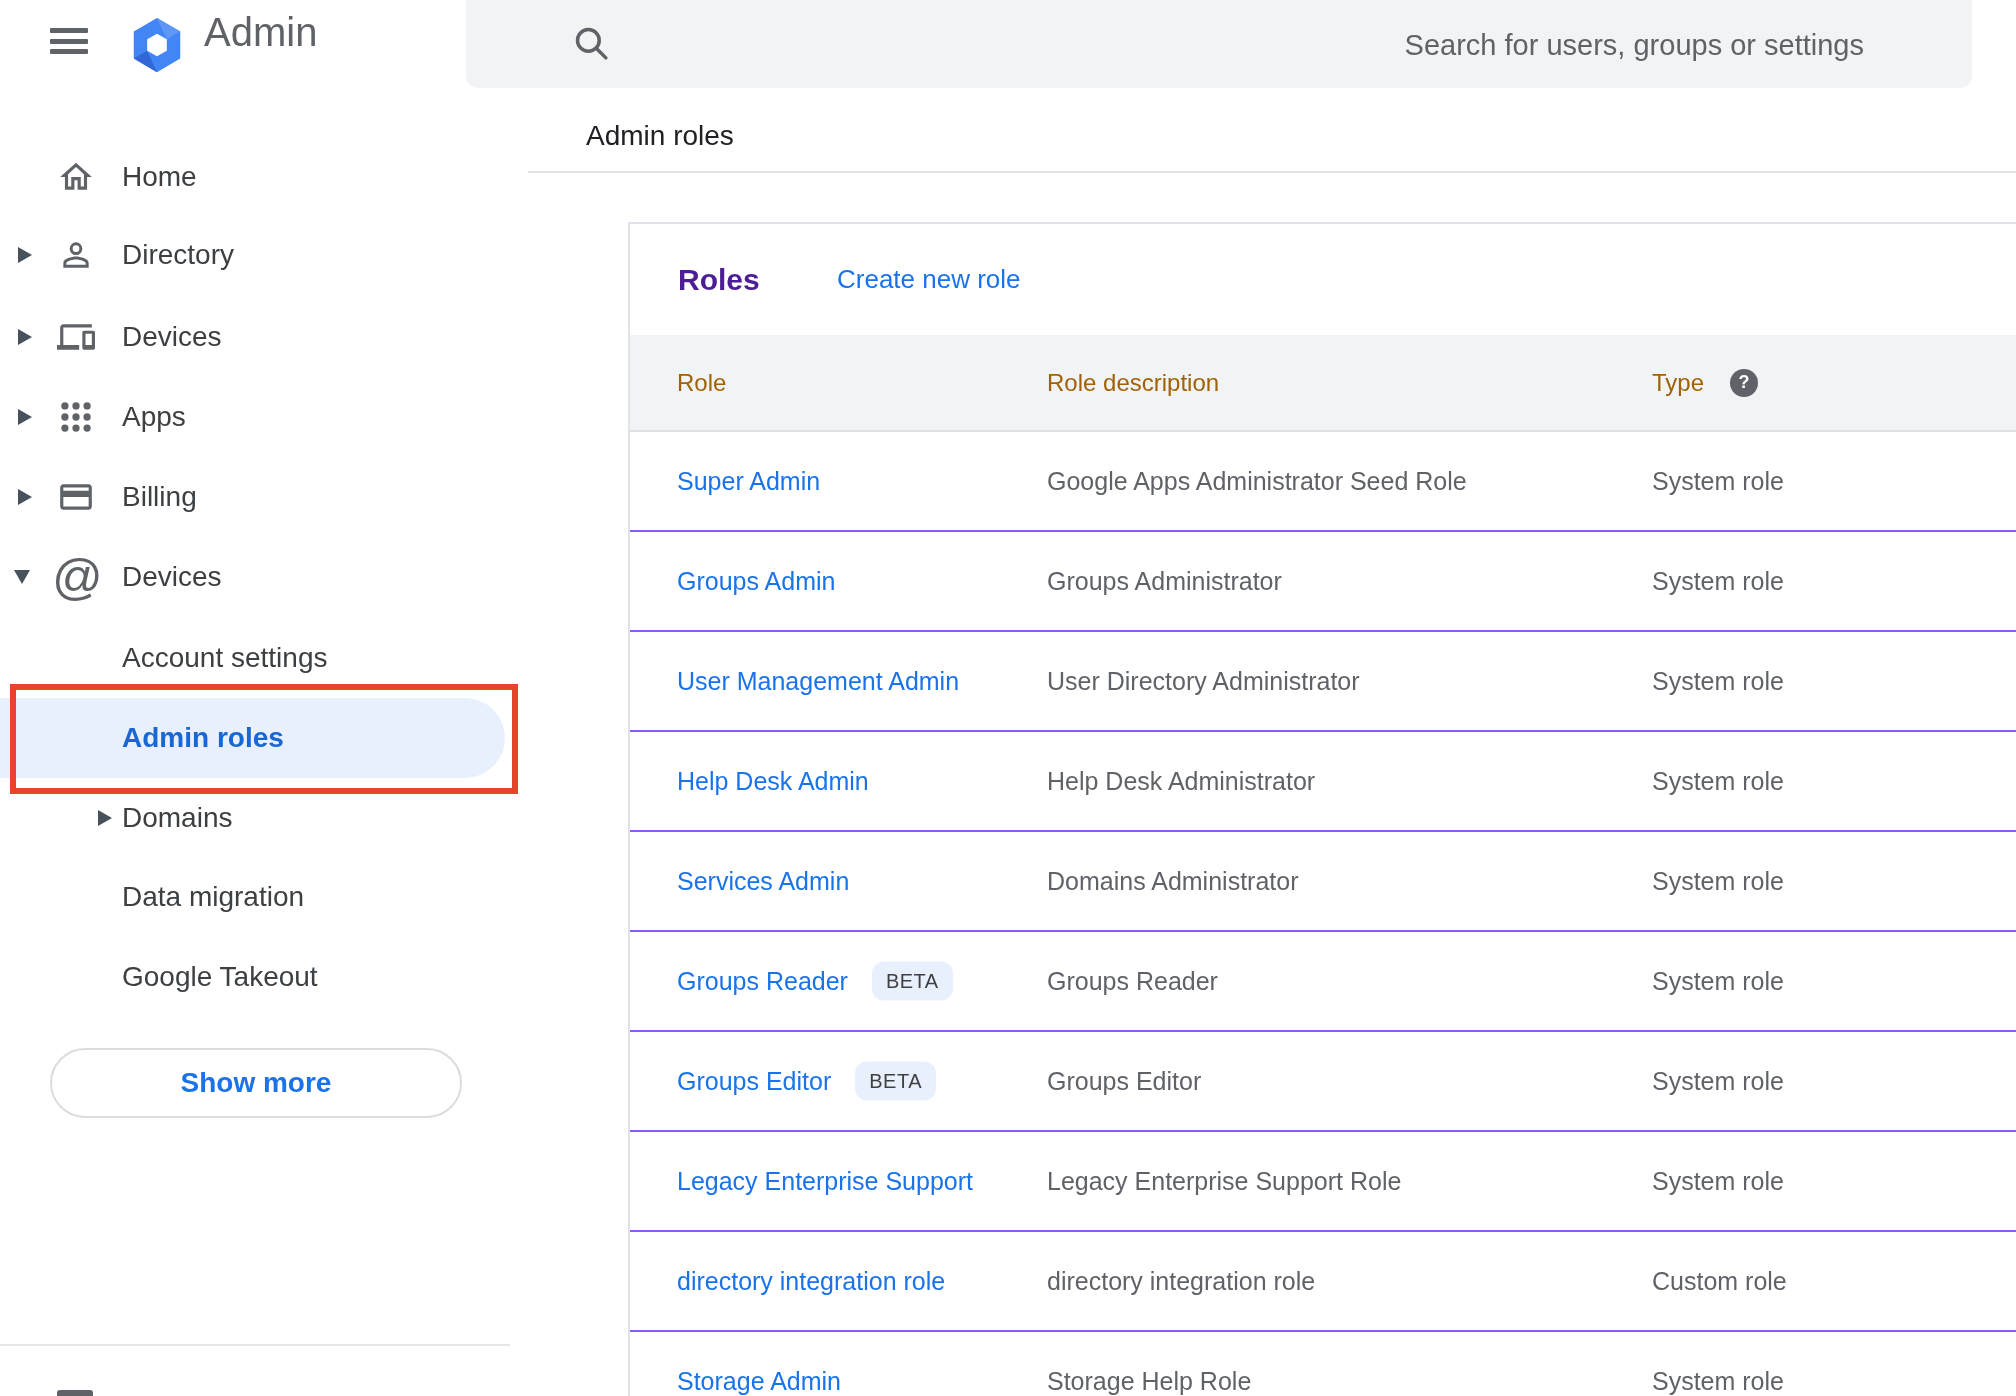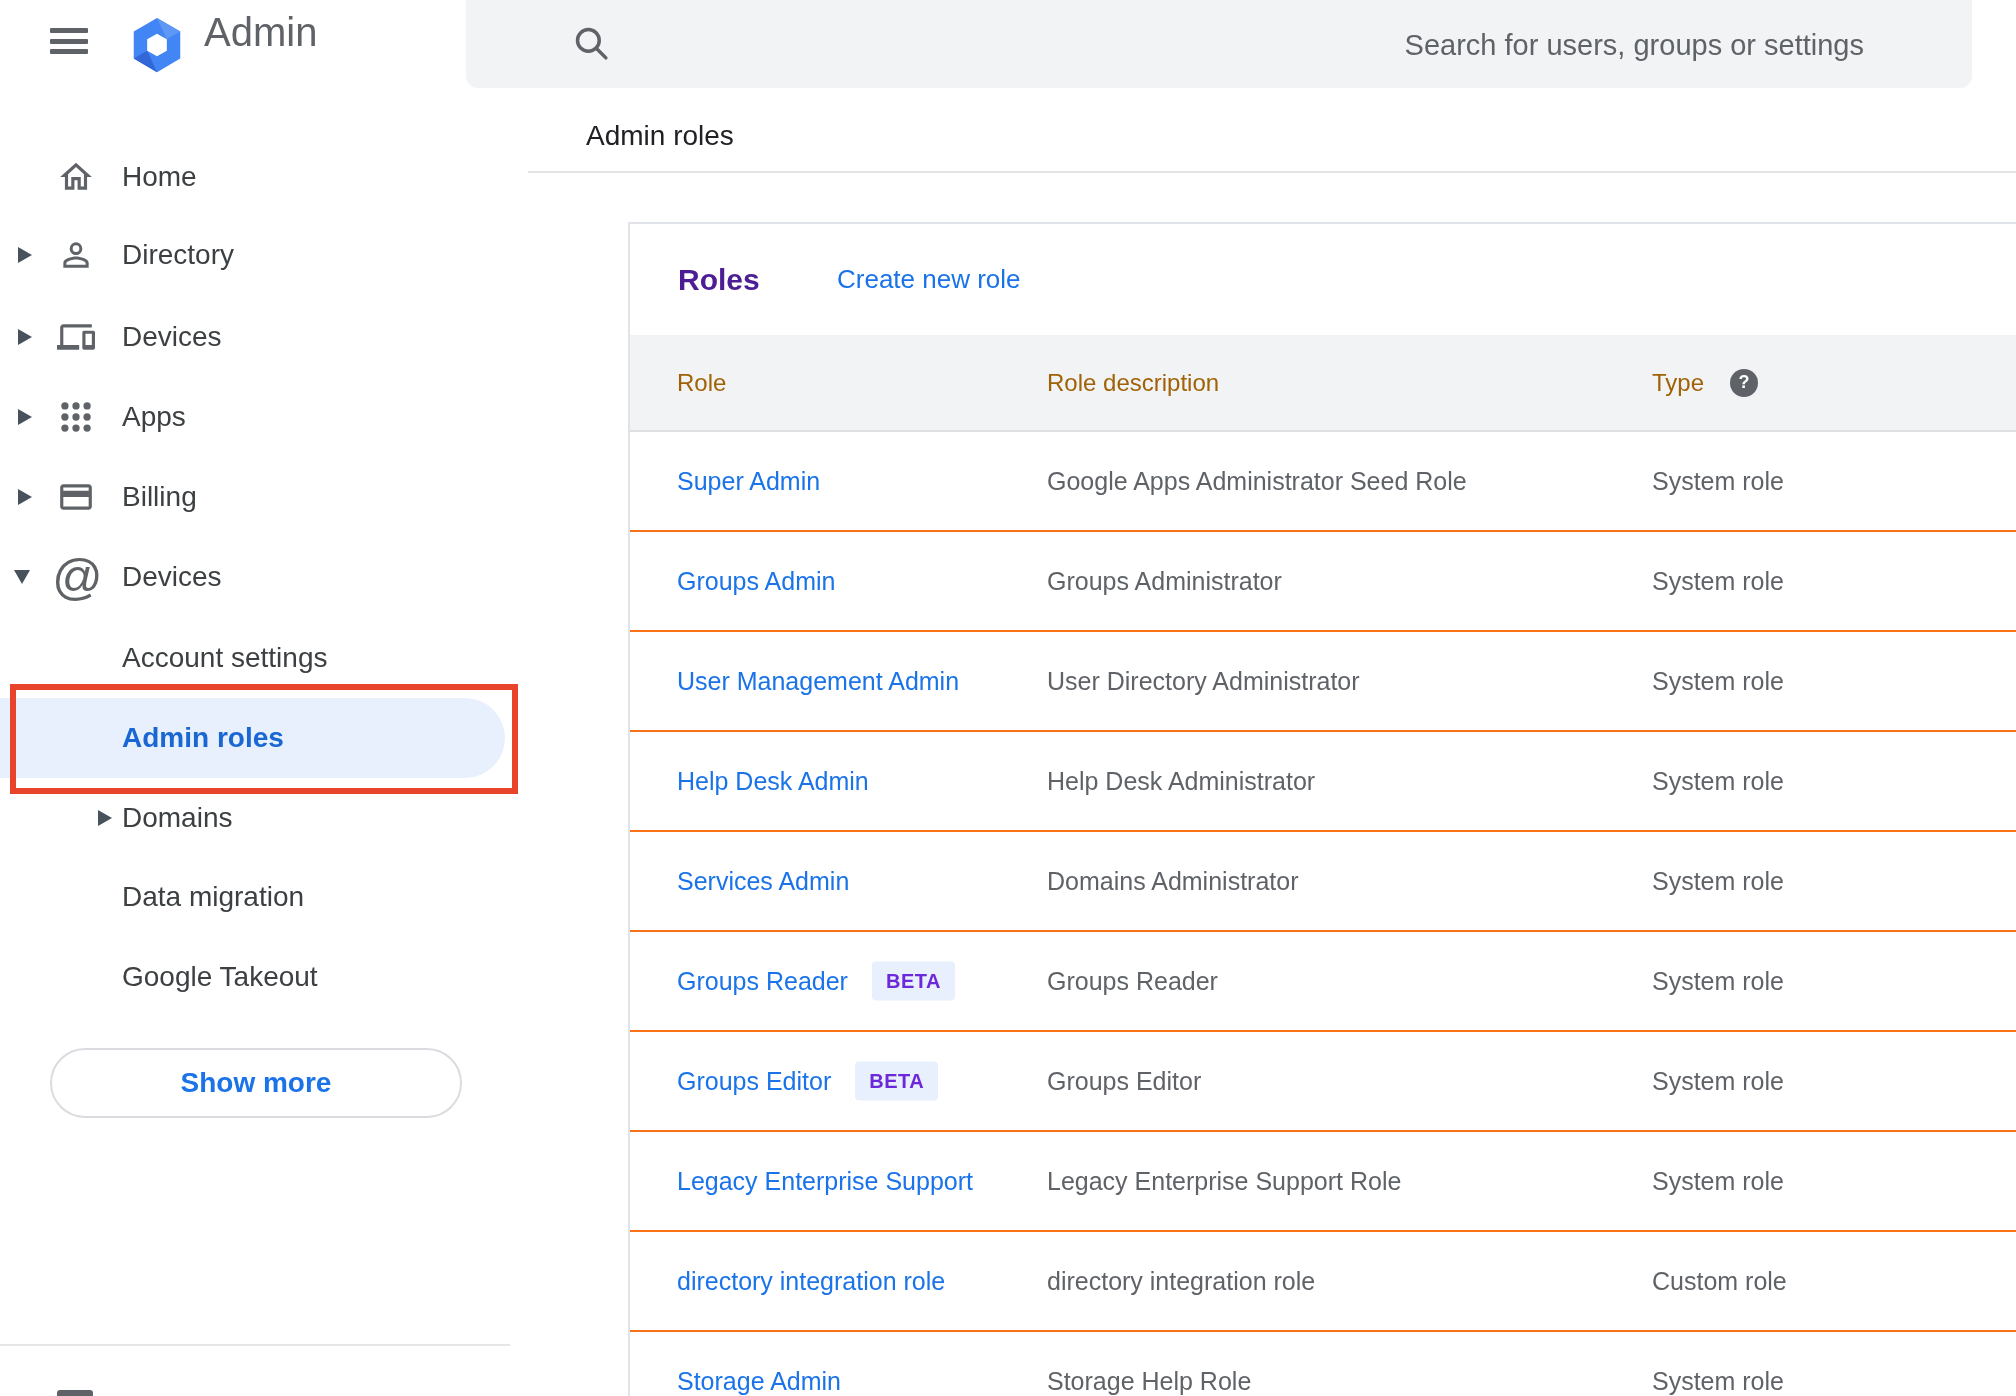--- a/index.html
+++ b/index.html
@@ -53,27 +53,27 @@
         border:2px solid #e0e3e7;box-sizing:border-box;}
   .card-header{position:relative;height:111px;}
   .card-title{position:absolute;left:48px;top:0;line-height:111px;font-size:30px;font-weight:bold;color:#4c1d95;}
   .create-link{position:absolute;left:207px;top:0;line-height:111px;font-size:26px;color:#1a73e8;cursor:pointer;}
   .thead{position:relative;height:95px;background:#f1f3f4;border-bottom:2px solid #e0e0e0;}
   .th{position:absolute;top:0;line-height:95px;font-size:24px;color:#a16207;}
   .th-role{left:47px;} .th-desc{left:417px;} .th-type{left:1022px;}
   .help-circle{position:absolute;left:1100px;top:50%;transform:translateY(-50%);width:28px;height:28px;
                border-radius:50%;background:#5f6368;color:#fff;font-size:18px;font-weight:bold;
                display:flex;align-items:center;justify-content:center;cursor:pointer;}
-  .row{position:relative;height:98px;border-bottom:2px solid #f97316;}
+  .row{position:relative;height:98px;border-bottom:2px solid #8b5cf6;}
   .cell{position:absolute;top:50%;transform:translateY(-50%);font-size:25px;white-space:nowrap;}
   .c-role{left:47px;color:#1a73e8;display:flex;align-items:center;gap:24px;cursor:pointer;}
   .c-desc{left:417px;color:#5f6368;}
   .c-type{left:1022px;color:#5f6368;}
-  .beta{background:#e8f0fe;color:#6d28d9;font-weight:bold;font-size:20px;padding:8px 14px;
-        border-radius:4px;letter-spacing:.5px;}
+  .beta{background:#e8f0fe;color:#404040;font-weight:normal;font-size:20px;padding:8px 14px;
+        border-radius:12px;letter-spacing:.5px;}
 </style>
 </head>
 <body>
 
 <div id="page">
 
   <div class="hamburger">
     <div></div>
     <div></div>
     <div></div>

